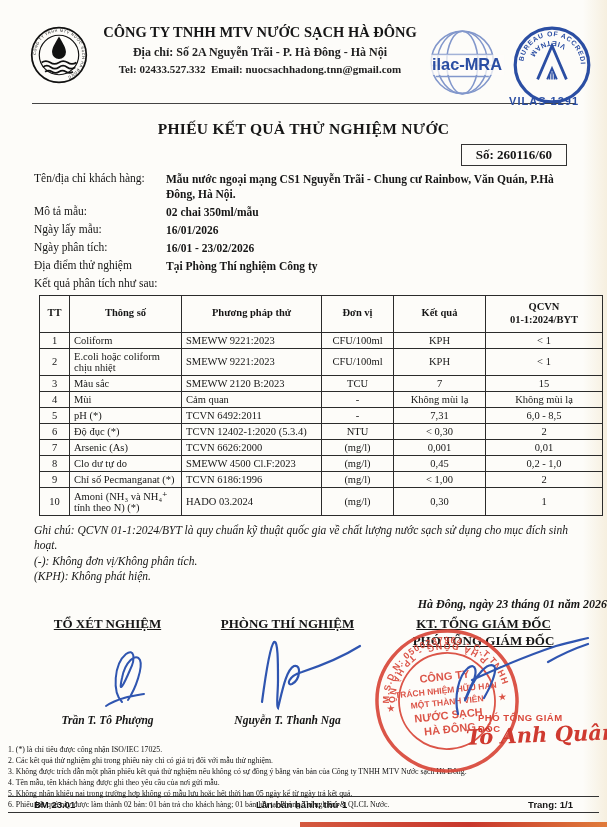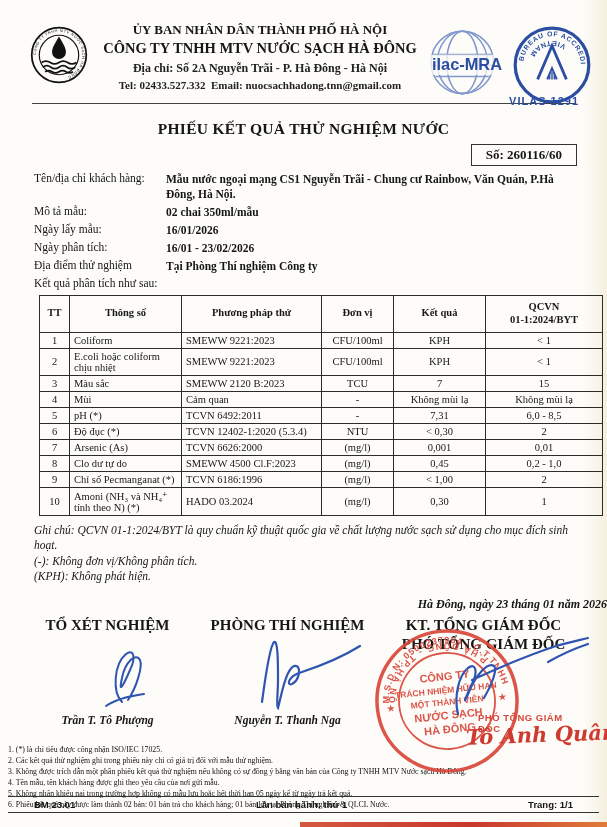--- a/index.html
+++ b/index.html
@@ -19,21 +19,21 @@
   .tel{font-size:11px; font-weight:bold; margin-top:3px; color:#222;}
   .lbl-b{font-weight:bold;}
   .hdr-stamps{flex:0 0 165px; display:flex; gap:6px; padding-top:4px;}
   .hdr-rule{position:absolute; left:32px; right:32px; top:103px; border-top:1.5px solid #444;}
   .vilas{
     position:absolute; right:28px; top:95px; font-size:11px; font-weight:bold;
     color:#2b4ea3; letter-spacing:1px; font-family:"Liberation Sans",sans-serif;
   }
   
   .title{ text-align:center; font-weight:bold; font-size:15.5px; margin-top:14px; letter-spacing:.3px;}
-  .docno-wrap{text-align:right; padding-right:30px; margin-top:6px;}
+  .docno-wrap{text-align:right; padding-right:40px; margin-top:6px;}
   .docno{display:inline-block; border:1.5px solid #333; padding:2px 14px; font-weight:bold; font-size:13px;}
   
   .info{margin:6px 30px 0 34px; font-size:11.5px;}
   .info-row{display:flex; margin-bottom:3px;}
   .info-label{flex:0 0 132px;}
   .info-value{flex:1 1 auto; font-weight:bold; line-height:1.3;}
   
   table.results{ border-collapse:collapse; margin:6px auto 0 39px; table-layout:fixed; font-size:10.5px;}
   table.results th, table.results td{ border:1px solid #2b2b2b; padding:2px 4px; vertical-align:middle;}
   table.results th{font-weight:bold; text-align:center; line-height:1.2; height:32px;}
@@ -45,21 +45,21 @@
   .notes{margin:7px 28px 0 34px; font-size:11.5px; font-style:italic; line-height:1.35;}
   
   .dateline{ text-align:right; margin-top:12px; font-size:12px; font-weight:bold; font-style:italic;}
   
   .sig-area{position:relative; height:112px; margin:4px 20px 0 20px;}
   .sig-cols{display:flex; height:100%;}
   .sig-col{display:flex; flex-direction:column; justify-content:space-between; text-align:center;}
   .sig-col.l{flex:0 0 175px;}
   .sig-col.c{flex:0 0 185px;}
   .sig-col.r{flex:1 1 auto;}
-  .sig-title{font-weight:bold; font-size:15px; line-height:1.3;}
+  .sig-title{font-weight:bold; font-size:13px; line-height:1.3;text-decoration:underline;}
   .sig-name{font-weight:bold; font-style:italic; font-size:11.5px; padding-bottom:2px;}
   .sig-svg{position:absolute;}
   .stamp-wrap{position:absolute; left:352px; top:10px; width:150px; height:150px; transform:rotate(-6deg); opacity:.92;}
   .sig-r{left:408px; top:16px;}
   .role-red{
     position:absolute; left:458px; top:96px; color:#d9473a; font-size:9.5px; font-weight:bold;
     font-family:"Liberation Sans",sans-serif; letter-spacing:.5px;
   }
   .name-red{
     position:absolute; left:446px; top:106px; color:#cf3a30; font-size:21px;
@@ -97,21 +97,20 @@
         </text>
         <path d="M50 18 C42 32 38 38 38 45 a12 12 0 0 0 24 0 C62 38 58 32 50 18 Z" fill="#111"></path>
         <g stroke="#111" stroke-width="3" fill="none">
           <path d="M20 63 q7 -5 15 0 q7 5 15 0 q7 -5 15 0 q7 5 15 0"></path>
           <path d="M22 71 q7 -5 14 0 q7 5 14 0 q7 -5 14 0 q7 5 14 0"></path>
           <path d="M26 79 q6 -4 12 0 q6 4 12 0 q6 -4 12 0 q6 4 12 0"></path>
         </g>
       </svg>
     </div>
     <div class="hdr-center">
-      <div class="org1">ỦY BAN NHÂN DÂN THÀNH PHỐ HÀ NỘI</div>
       <div class="org2">CÔNG TY TNHH MTV NƯỚC SẠCH HÀ ĐÔNG</div>
       <div class="addr">
         <span class="lbl-b">Địa chỉ:</span>
         <span>Số 2A Nguyễn Trãi - P. Hà Đông - Hà Nội</span>
       </div>
       <div class="tel">
         <span class="lbl-b">Tel:</span>
         <span>02433.527.332</span>&nbsp;
         <span class="lbl-b">Email:</span>
         <span>nuocsachhadong.tnn@gmail.com</span>

